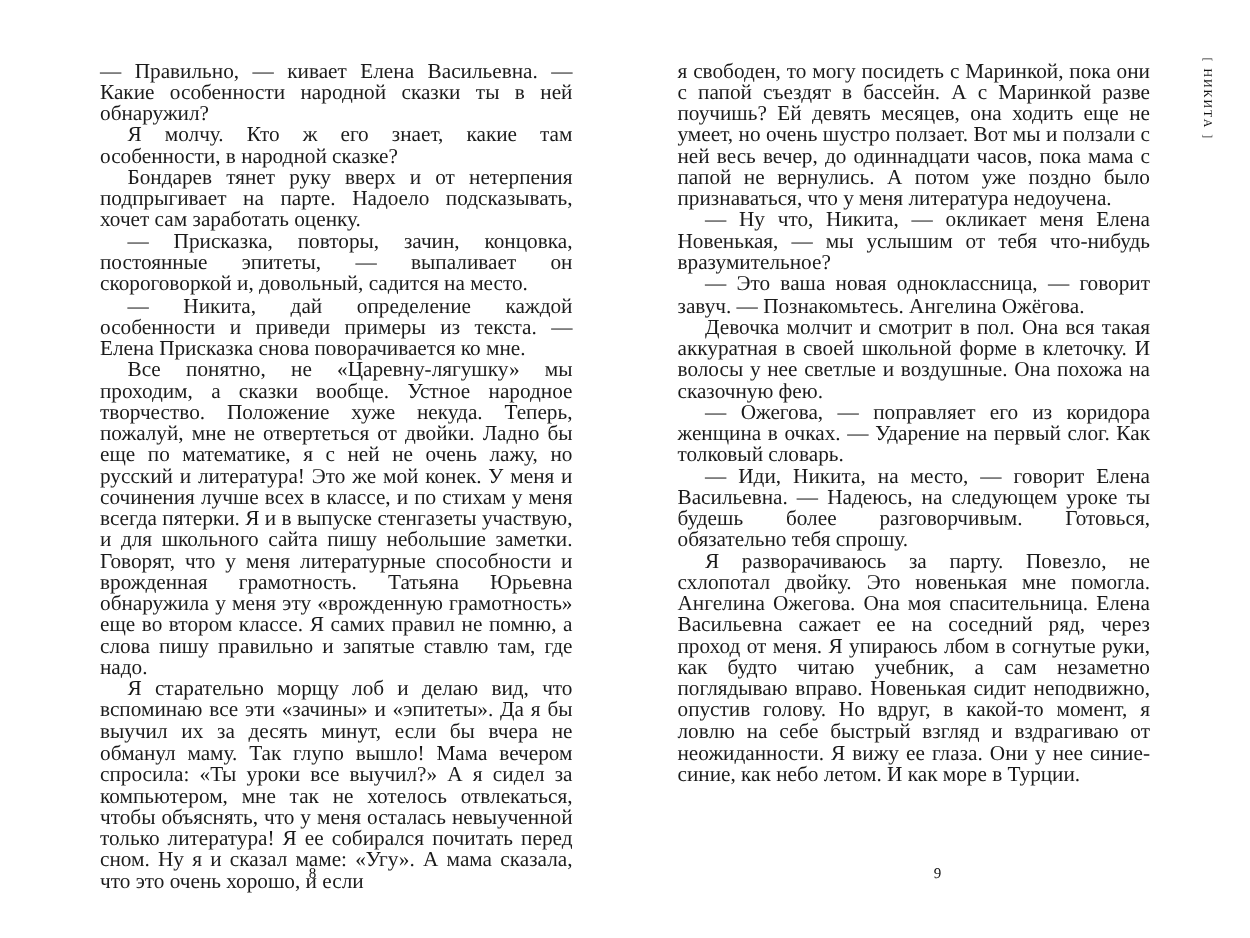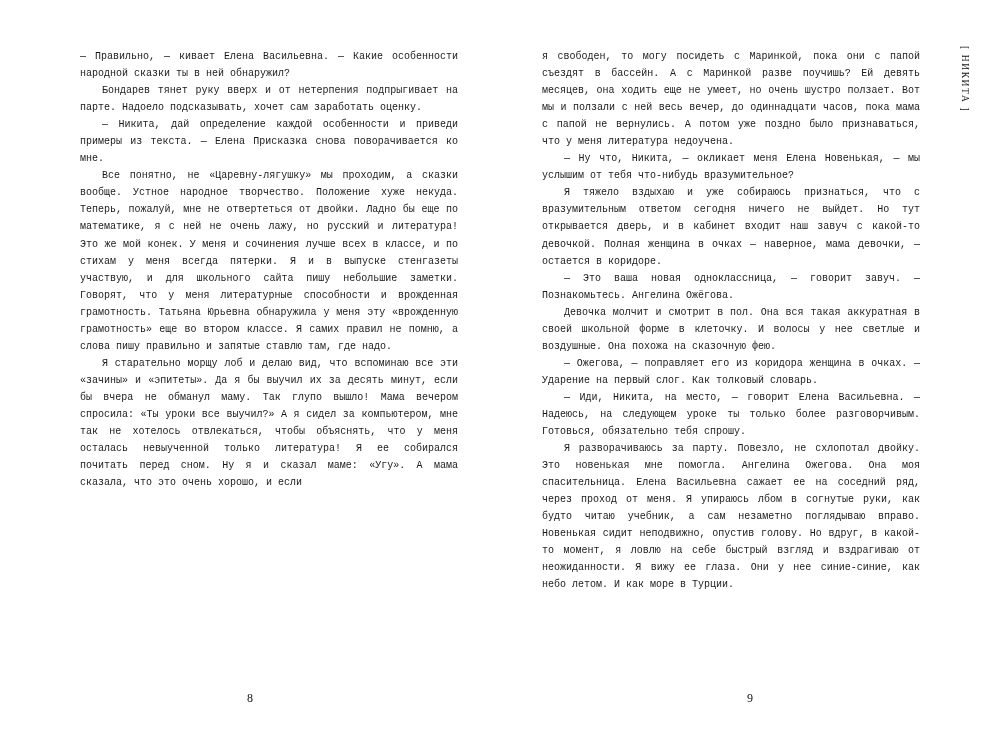--- a/index.html
+++ b/index.html
@@ -27,26 +27,25 @@
     height: 750px;
     box-sizing: border-box;
   }
   .page-left {
     padding: 48px 42px 0 80px;
   }
   .page-right {
     padding: 48px 80px 0 42px;
   }
   .textblock {
-    font-size: 10px;
+    font-size: 17px;
     line-height: 17.05px;
     text-align: justify;
     text-justify: inter-word;
     hyphens: manual;
-    font-family: Liberation Mono, monospace;
   }
   .textblock p {
     margin: 0;
     text-indent: 22px;
   }
   .textblock p.noindent {
     text-indent: 0;
   }
   .folio {
     position: absolute;
@@ -75,36 +74,37 @@
   }
 </style>
 </head>
 <body>
 
 <div class="spread">
 
   <div class="page page-left">
     <div class="textblock">
       <p class="noindent">— Правильно, — кивает Елена Васильевна. — Какие особенности народной сказки ты в ней обнаружил?</p>
+      <p>Я молчу. Кто ж его знает, какие там особенности, в народной сказке?</p>
       <p>Бондарев тянет руку вверх и от нетерпения подпрыгивает на парте. Надоело подсказывать, хочет сам заработать оценку.</p>
+      <p>— Присказка, повторы, зачин, концовка, постоянные эпитеты, — выпаливает он скороговоркой и, довольный, садится на место.</p>
       <p>— Никита, дай определение каждой особенности и приведи примеры из текста. — Елена Присказка снова поворачивается ко мне.</p>
       <p>Все понятно, не «Царевну-лягушку» мы проходим, а сказки вообще. Устное народное творчество. Положение хуже некуда. Теперь, пожалуй, мне не отвертеться от двойки. Ладно бы еще по математике, я с ней не очень лажу, но русский и литература! Это же мой конек. У меня и сочинения лучше всех в классе, и по стихам у меня всегда пятерки. Я и в выпуске стенгазеты участвую, и для школьного сайта пишу небольшие заметки. Говорят, что у меня литературные способности и врожденная грамотность. Татьяна Юрьевна обнаружила у меня эту «врожденную грамотность» еще во втором классе. Я самих правил не помню, а слова пишу правильно и запятые ставлю там, где надо.</p>
       <p>Я старательно морщу лоб и делаю вид, что вспоминаю все эти «зачины» и «эпитеты». Да я бы выучил их за десять минут, если бы вчера не обманул маму. Так глупо вышло! Мама вечером спросила: «Ты уроки все выучил?» А я сидел за компьютером, мне так не хотелось отвлекаться, чтобы объяснять, что у меня осталась невыученной только литература! Я ее собирался почитать перед сном. Ну я и сказал маме: «Угу». А мама сказала, что это очень хорошо, и если</p>
     </div>
     <div class="folio folio-left">8</div>
   </div>
 
   <div class="page page-right">
     <div class="textblock">
       <p class="noindent">я свободен, то могу посидеть с Маринкой, пока они с папой съездят в бассейн. А с Маринкой разве поучишь? Ей девять месяцев, она ходить еще не умеет, но очень шустро ползает. Вот мы и ползали с ней весь вечер, до одиннадцати часов, пока мама с папой не вернулись. А потом уже поздно было признаваться, что у меня литература недоучена.</p>
       <p>— Ну что, Никита, — окликает меня Елена Новенькая, — мы услышим от тебя что-нибудь вразумительное?</p>
-      <p>Я тяжело вздыхаю и уже собираюсь признаться, что с вразумительным ответом сегодня ничего не выйдет. Но тут открывается дверь, и в кабинет входит наш завуч с какой-то девочкой. Полная женщина в очках — наверное, мама девочки, — остается в коридоре.</p>
       <p>— Это ваша новая одноклассница, — говорит завуч. — Познакомьтесь. Ангелина Ожёгова.</p>
       <p>Девочка молчит и смотрит в пол. Она вся такая аккуратная в своей школьной форме в клеточку. И волосы у нее светлые и воздушные. Она похожа на сказочную фею.</p>
       <p>— Ожегова, — поправляет его из коридора женщина в очках. — Ударение на первый слог. Как толковый словарь.</p>
-      <p>— Иди, Никита, на место, — говорит Елена Васильевна. — Надеюсь, на следующем уроке ты только более разговорчивым. Готовься, обязательно тебя спрошу.</p>
+      <p>— Иди, Никита, на место, — говорит Елена Васильевна. — Надеюсь, на следующем уроке ты будешь более разговорчивым. Готовься, обязательно тебя спрошу.</p>
       <p>Я разворачиваюсь за парту. Повезло, не схлопотал двойку. Это новенькая мне помогла. Ангелина Ожегова. Она моя спасительница. Елена Васильевна сажает ее на соседний ряд, через проход от меня. Я упираюсь лбом в согнутые руки, как будто читаю учебник, а сам незаметно поглядываю вправо. Новенькая сидит неподвижно, опустив голову. Но вдруг, в какой-то момент, я ловлю на себе быстрый взгляд и вздрагиваю от неожиданности. Я вижу ее глаза. Они у нее синие-синие, как небо летом. И как море в Турции.</p>
     </div>
     <div class="running-head">[ НИКИТА ]</div>
     <div class="folio folio-right">9</div>
   </div>
 
 </div>
 
 </body></html>

